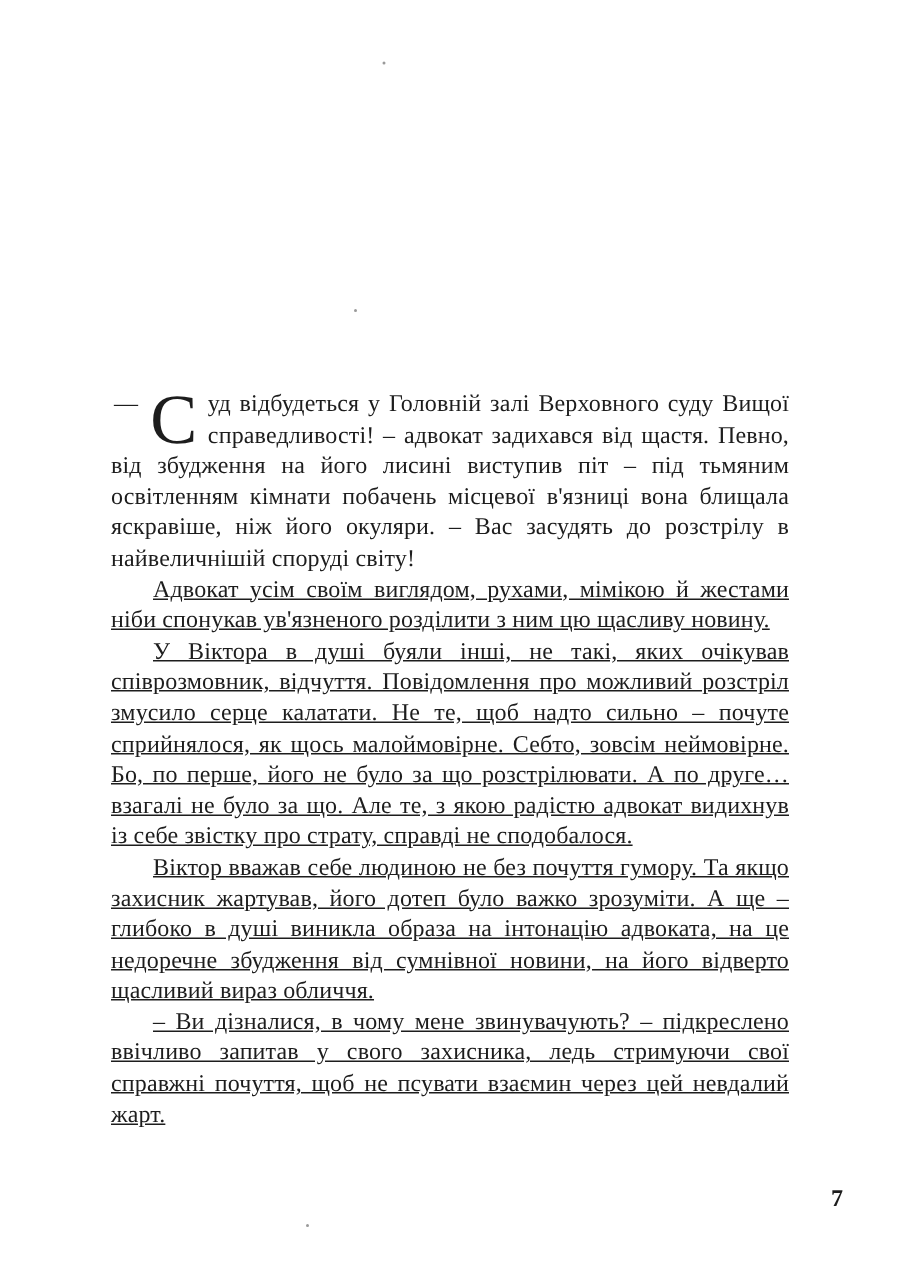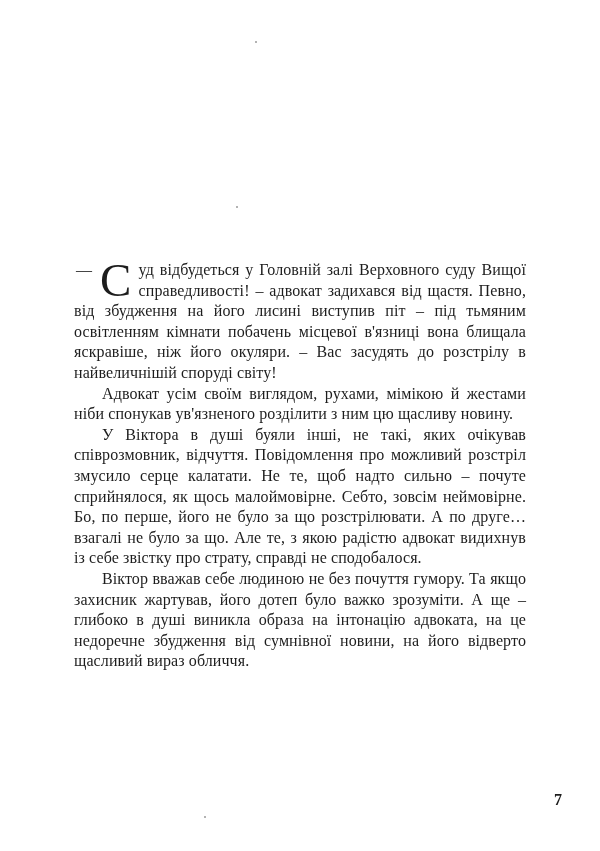--- a/index.html
+++ b/index.html
@@ -25,20 +25,21 @@
     line-height: 20.6px;
     text-align: justify;
     letter-spacing: 0.1px;
   }
   .text-block p {
     margin: 0;
     padding: 0;
   }
   .text-block p.indent {
     text-indent: 28px;
+    text-decoration: underline;
   }
   .dropcap-wrap {
     float: left;
     display: flex;
     align-items: flex-start;
     height: 41px;
     margin-right: 7px;
   }
   .dash {
     font-size: 16px;
@@ -81,17 +82,18 @@
     <p>
       <span class="dropcap-wrap">
         <span class="dash">—</span>
         <span class="dropcap">С</span>
       </span>
       <span>уд відбудеться у Головній залі Верховного суду Вищої справедливості! – адвокат задихався від щастя. Певно, від збудження на його лисині виступив піт – під тьмяним освітленням кімнати побачень місцевої в'язниці вона блищала яскравіше, ніж його окуляри. – Вас засудять до розстрілу в найвеличнішій споруді світу!</span>
     </p>
     <p class="indent">Адвокат усім своїм виглядом, рухами, мімікою й жестами ніби спонукав ув'язненого розділити з ним цю щасливу новину.</p>
     <p class="indent">У Віктора в душі буяли інші, не такі, яких очікував співрозмовник, відчуття. Повідомлення про можливий розстріл змусило серце калатати. Не те, щоб надто сильно – почуте сприйнялося, як щось малоймовірне. Себто, зовсім неймовірне. Бо, по перше, його не було за що розстрілювати. А по друге… взагалі не було за що. Але те, з якою радістю адвокат видихнув із себе звістку про страту, справді не сподобалося.</p>
     <p class="indent">Віктор вважав себе людиною не без почуття гумору. Та якщо захисник жартував, його дотеп було важко зрозуміти. А ще – глибоко в душі виникла образа на інтонацію адвоката, на це недоречне збудження від сумнівної новини, на його відверто щасливий вираз обличчя.</p>
+    <p class="indent">– Ви дізналися, в чому мене звинувачують? – підкреслено ввічливо запитав у свого захисника, ледь стримуючи свої справжні почуття, щоб не псувати взаємин через цей невдалий жарт.</p>
   </div>
 
   <div class="page-number">7</div>
 
 </div>
 
 </body></html>

